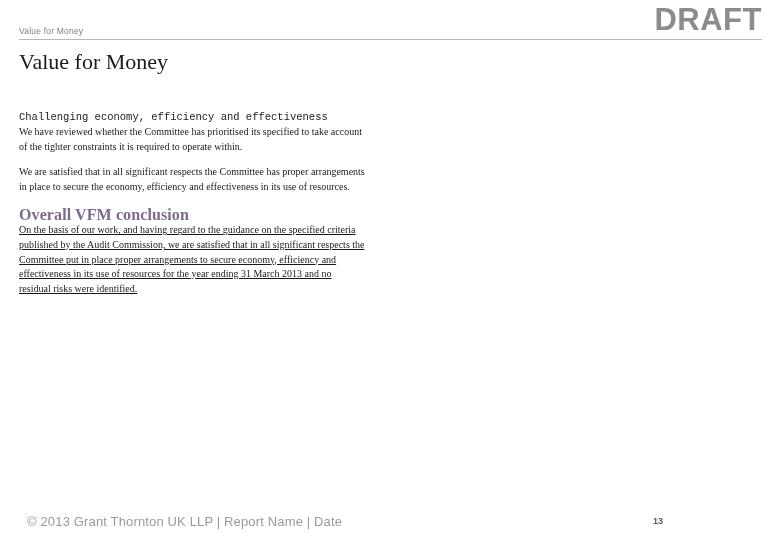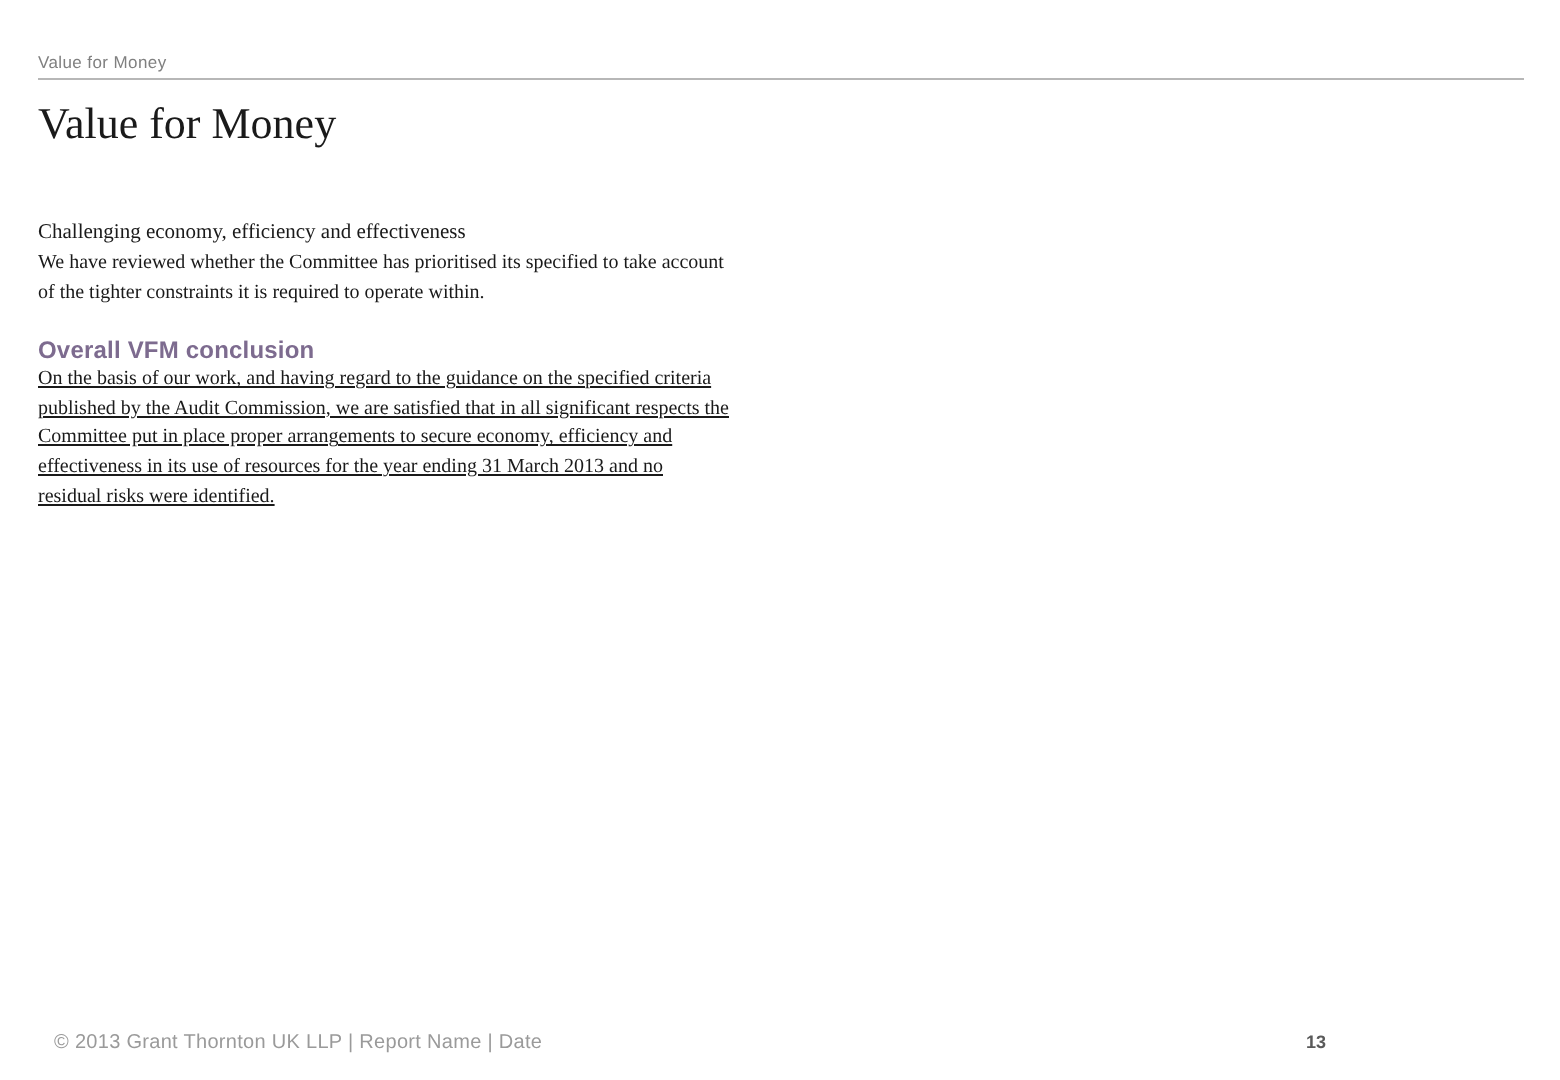--- a/index.html
+++ b/index.html
@@ -79,21 +79,21 @@
 
   
   .body-block {
     position: absolute;
     left: 19px;
     top: 110px;
     width: 346px;
   }
 
   .lead-line {
-    font-family: Liberation Serif, serif;
+    font-family: Liberation Mono, monospace;
     font-size: 10.5px;
     line-height: 14px;
     color: #1a1a1a;
     margin: 0 0 1px 0;
   }
 
   .para {
     font-family: "Liberation Serif", serif;
     font-size: 10px;
     line-height: 14.6px;
@@ -101,36 +101,36 @@
     margin: 0 0 11px 0;
     text-align: left;
   }
 
   .para.last {
     margin-bottom: 0;
     text-decoration: underline;
   }
 
   .vfm-heading {
-    font-family: Liberation Sans, sans-serif;
-    font-size: 12px;
+    font-family: Liberation Serif, serif;
+    font-size: 16px;
     font-weight: bold;
     line-height: 14px;
     color: #7d6b8f;
     margin: 14px 0 1px 0;
     letter-spacing: 0.1px;
   }
 
   
   .footer-left {
     position: absolute;
     left: 27px;
     top: 517px;
     font-family: "Liberation Sans", sans-serif;
-    font-size: 10px;
+    font-size: 13px;
     line-height: 10px;
     color: #9a9a9a;
     letter-spacing: 0.15px;
     white-space: nowrap;
   }
 
   .footer-page {
     position: absolute;
     right: 17px;
     top: 516px;
@@ -143,33 +143,35 @@
   }
 </style>
 </head>
 <body>
 
 <div class="slide">
 
   <div class="header">
     <div class="header-eyebrow">Value for Money</div>
 
+    <div class="draft-watermark">DRAFT</div>
 
     <div class="header-rule"></div>
   </div>
 
   <div class="slide-title">Value for Money</div>
 
   <div class="body-block">
 
     <p class="lead-line">Challenging economy, efficiency and effectiveness</p>
 
     <p class="para">We have reviewed whether the Committee has prioritised its specified to take account of the tighter constraints it is required to operate within.</p>
 
 
+    <p class="para">We are satisfied that in all significant respects the Committee has proper arrangements in place to secure the economy, efficiency and effectiveness in its use of resources.</p>
 
     <p class="vfm-heading">Overall VFM conclusion</p>
 
     <p class="para last">On the basis of our work, and having regard to the guidance on the specified criteria published by the Audit Commission, we are satisfied that in all significant respects the Committee put in place proper arrangements to secure economy, efficiency and effectiveness in its use of resources for the year ending 31 March 2013 and no residual risks were identified.</p>
 
   </div>
 
   <div class="footer-left">© 2013 Grant Thornton UK LLP  |  Report Name  |  Date</div>
 
   <div class="footer-page">13</div>

